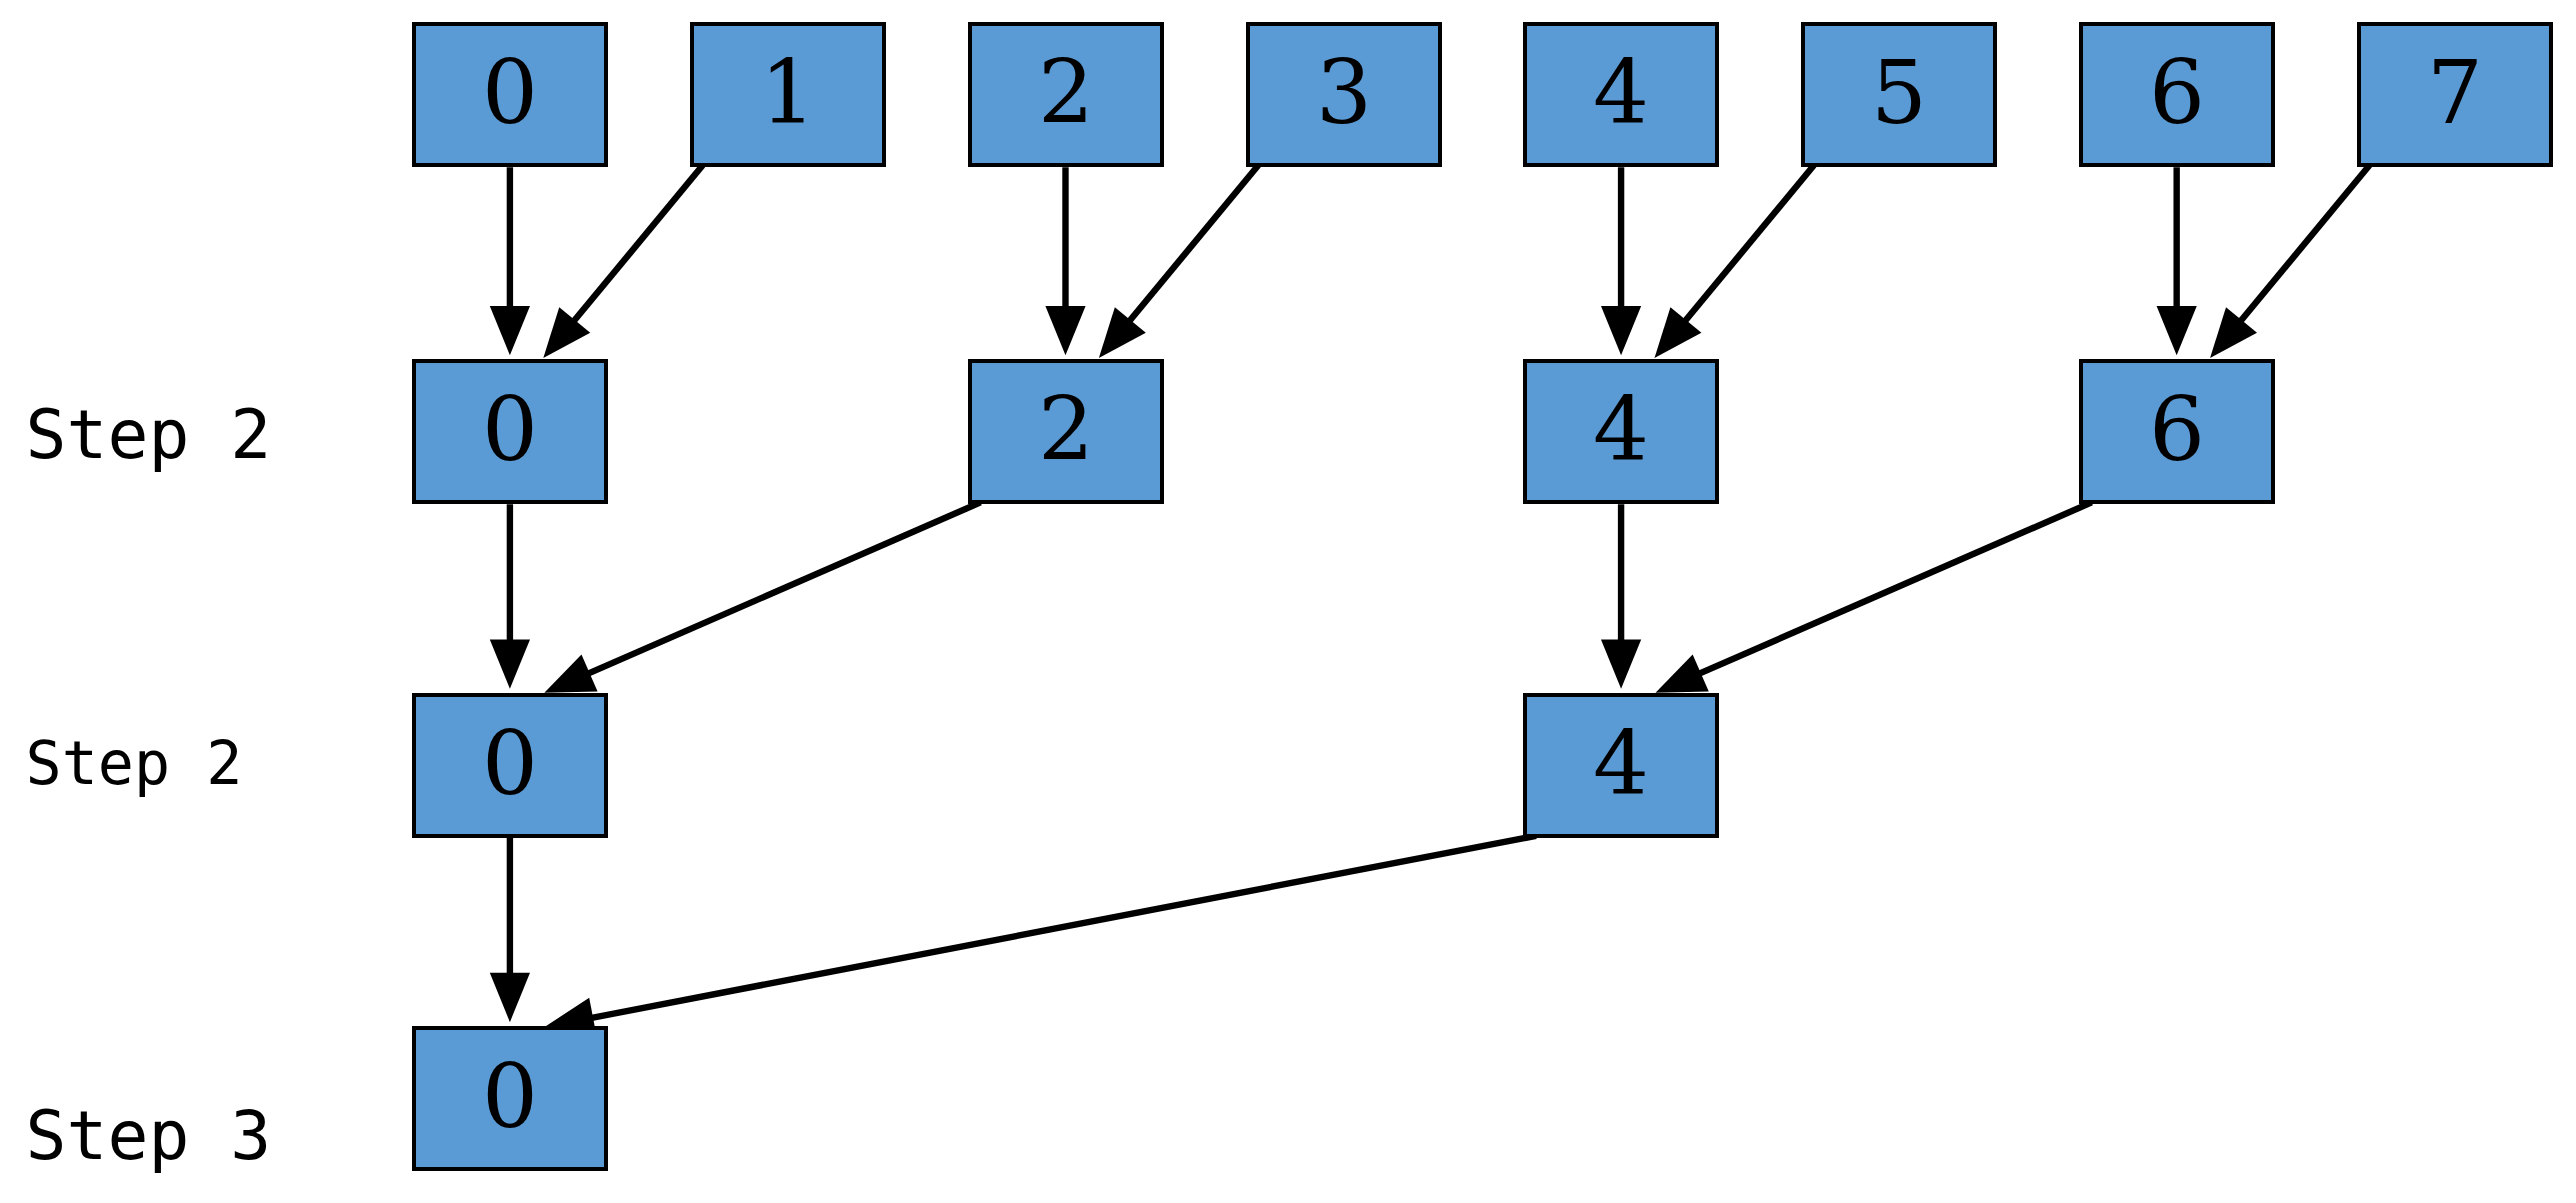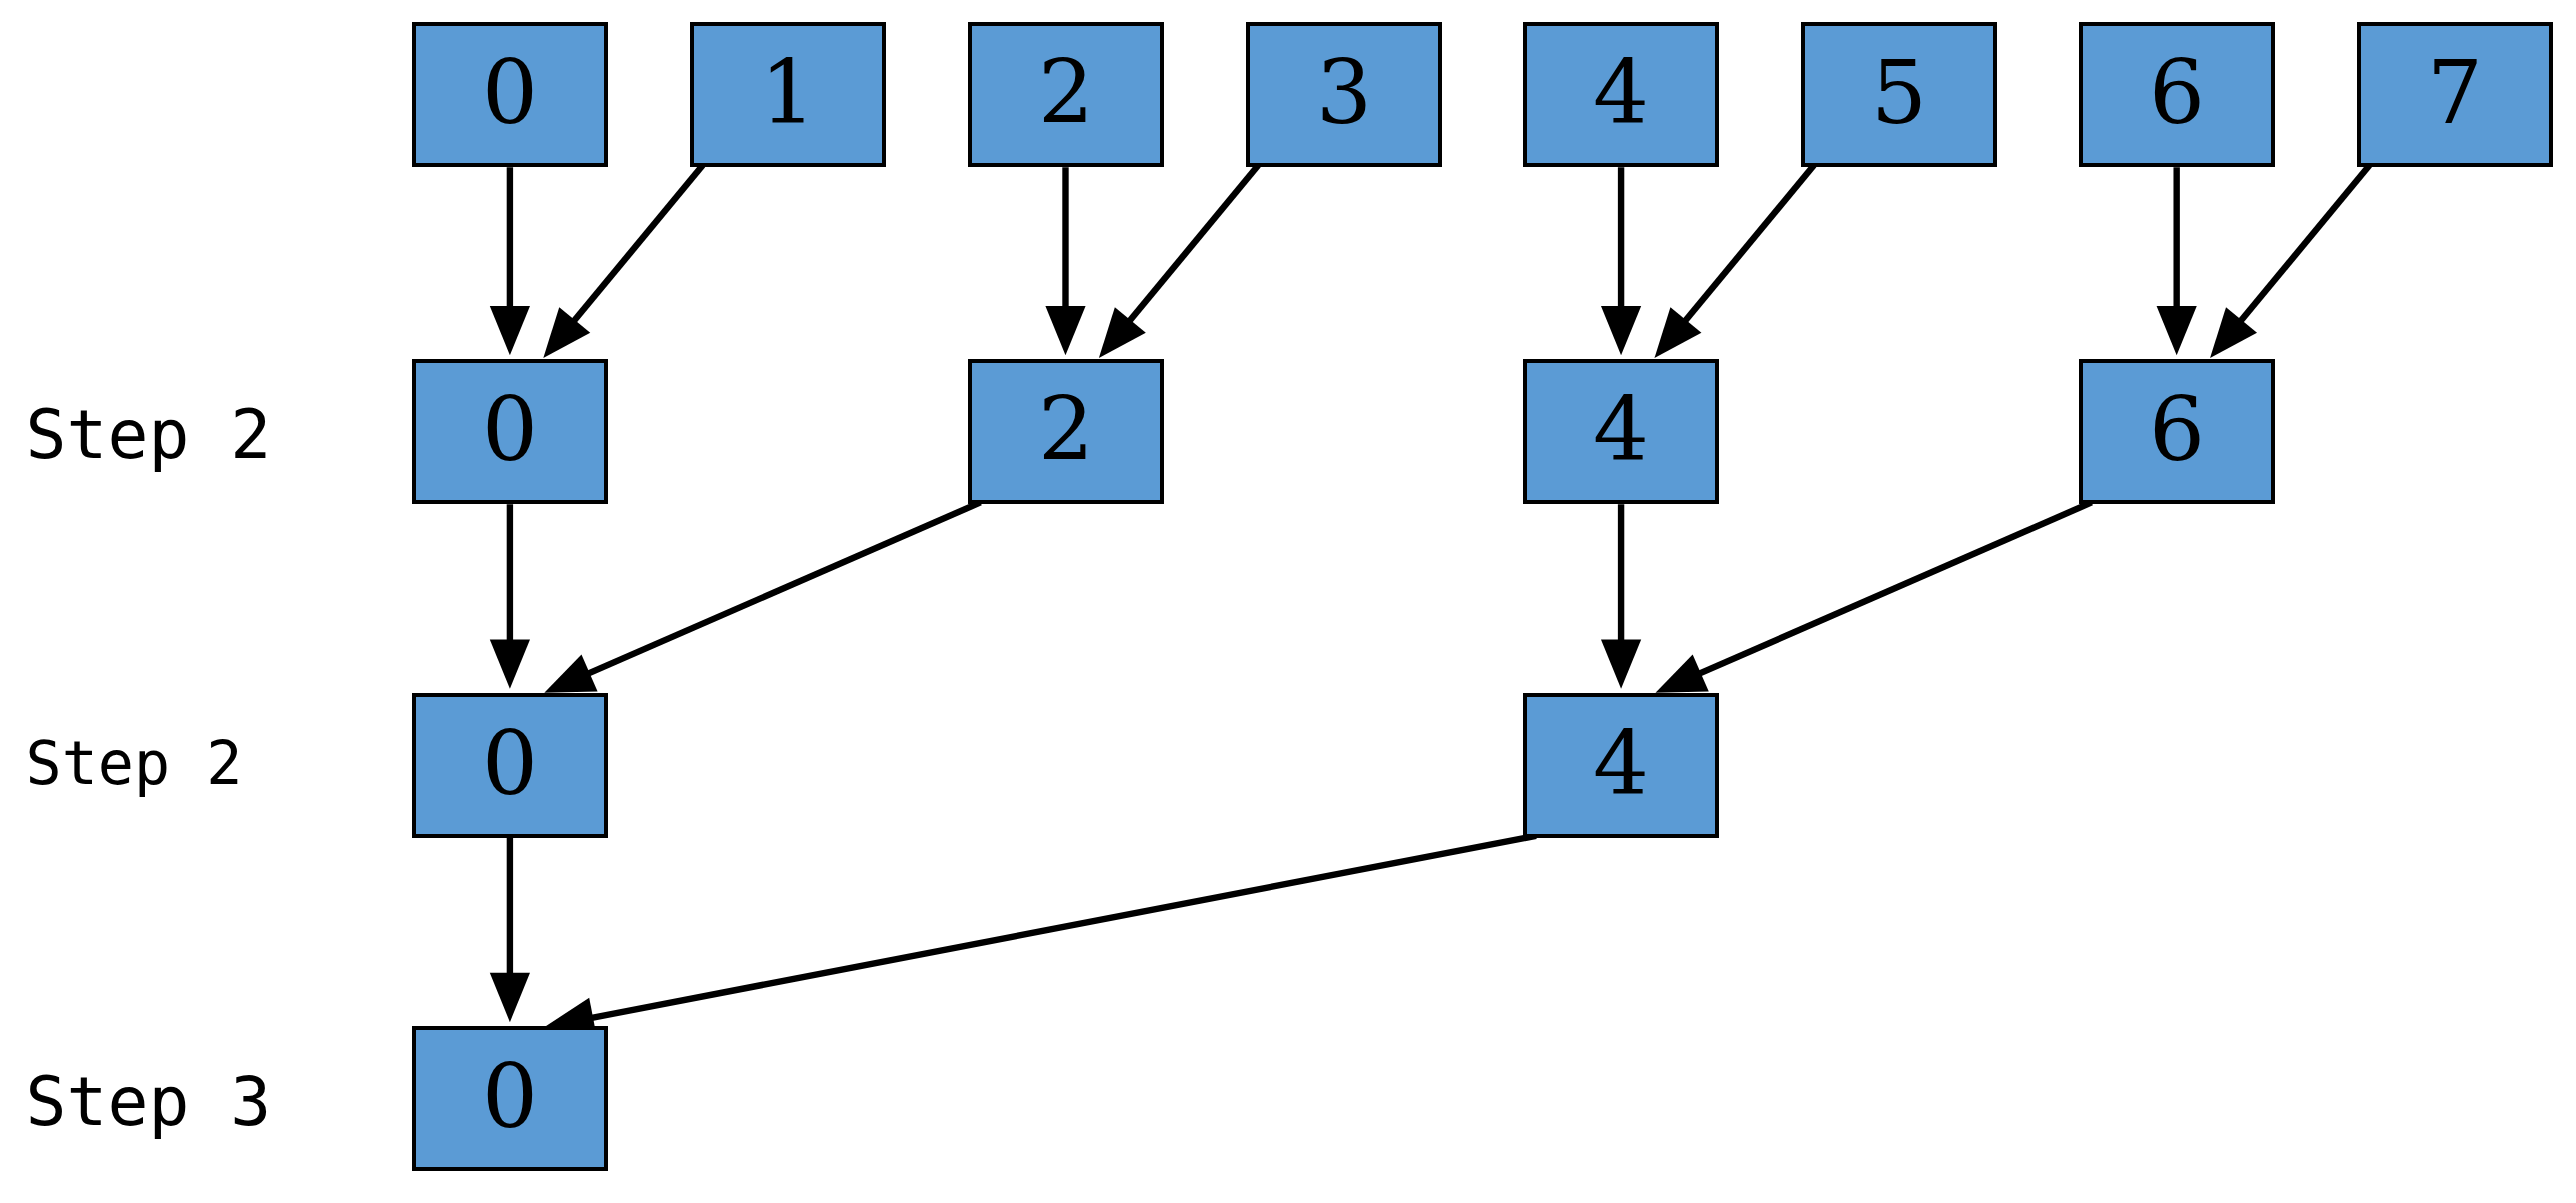--- a/index.html
+++ b/index.html
@@ -157,16 +157,16 @@
       <div class="node" style="left: 1523px; top: 693px; width: 196px; height: 145px; background: rgb(91, 155, 213); border-color: rgb(0, 0, 0); border-width: 4.6px; font-size: 88px; color: rgb(0, 0, 0);">
         <span class="node-label">4</span>
       </div>
       <div class="node" style="left: 412px; top: 1026px; width: 196px; height: 145px; background: rgb(91, 155, 213); border-color: rgb(0, 0, 0); border-width: 4.6px; font-size: 88px; color: rgb(0, 0, 0);">
         <span class="node-label">0</span>
       </div>
     </div>
   <div id="label-layer">
       <div class="step-label" style="left: 25.6px; top: 395px; font-size: 68px; color: rgb(0, 0, 0);">Step 2</div>
       <div class="step-label" style="left: 25.6px; top: 728px; font-size: 60px; color: rgb(0, 0, 0);">Step 2</div>
-      <div class="step-label" style="left: 25.6px; top: 1062px; font-size: 68px; color: rgb(0, 0, 0); text-align: right;">Step 3</div>
+      <div class="step-label" style="left: 25.6px; top: 1096px; font-size: 68px; color: rgb(0, 0, 0); text-align: right;">Step 3</div>
     </div>
 </div>
 
 
 </body></html>

